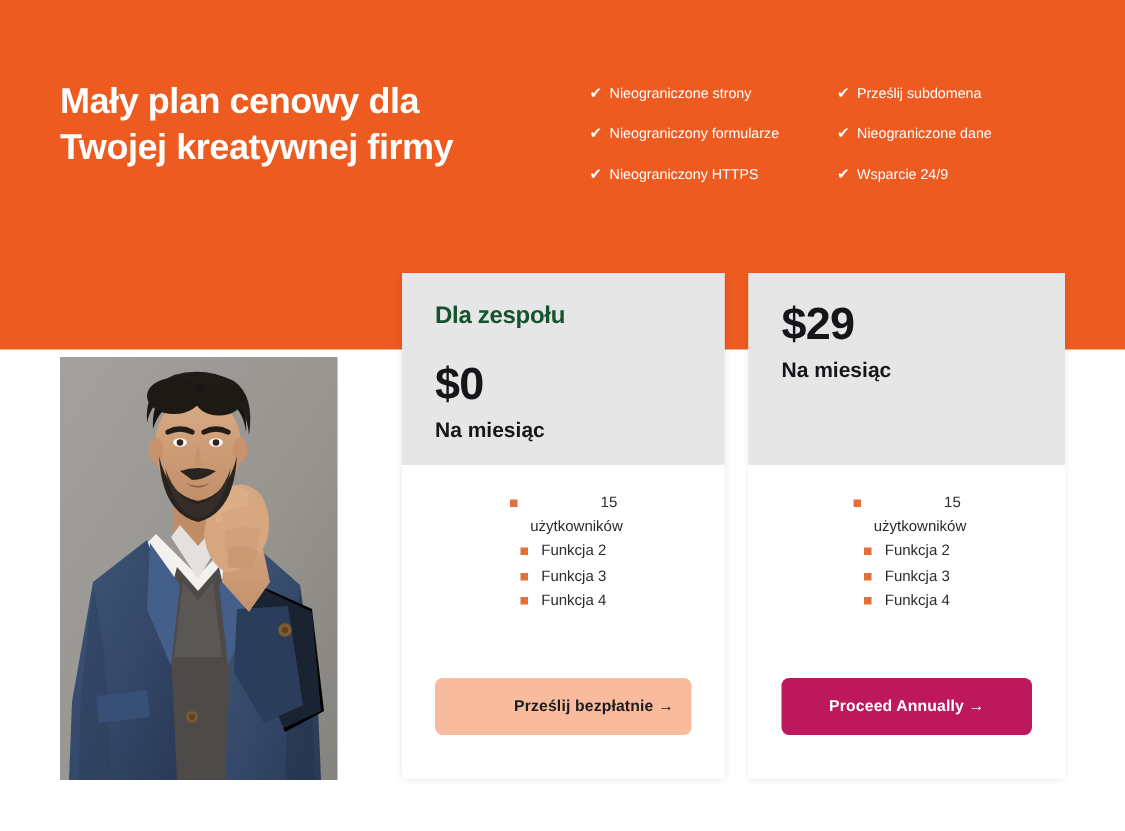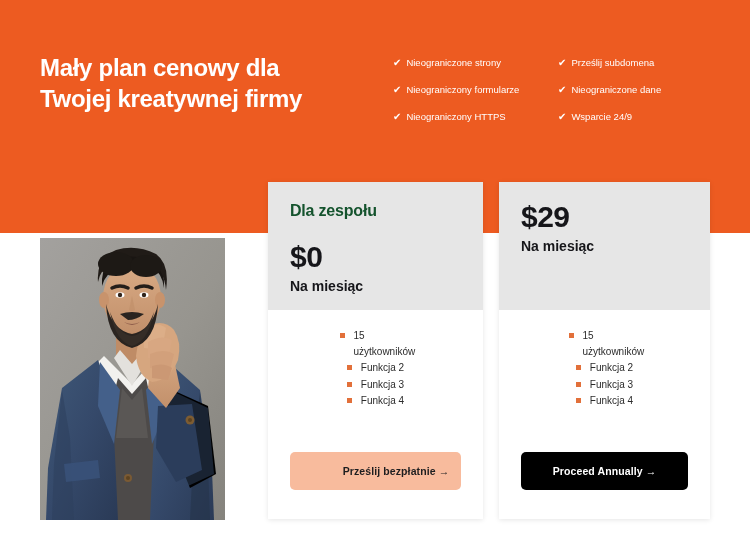--- a/index.html
+++ b/index.html
@@ -99,37 +99,37 @@
     line-height:1.55;
     margin-bottom:1px;
   }
   .bullet {
     width:5px; height:5px;
     background:#E2703A;
     margin-right:9px;
     margin-top:5px;
     flex-shrink:0;
   }
-  .feat-text { text-align:left; }
+  .feat-text { text-align:right; }
   .feat-text.narrow { width:58px; }
 
   .card-cta {
     position:absolute; left:22px; right:22px; bottom:29px;
     height:38px;
     border:none;
     border-radius:5px;
     font-family:"Liberation Sans", sans-serif;
     font-size:10.5px;
     font-weight:bold;
     cursor:pointer;
     display:flex; align-items:center; justify-content:center;
     letter-spacing:0.1px;
   }
   #cta-team     { background:#F8BB9D; color:#1d1d1f;padding-left:41px; }
-  #cta-personal { background:#000000; color:#ffffff; }
+  #cta-personal { background:#be185d; color:#ffffff; }
 </style>
 </head>
 <body>
 
 <div id="hero-band"></div>
 
 <h1 id="hero-heading">Mały plan cenowy dla Twojej kreatywnej firmy</h1>
 
 <div id="hero-features">
   <div class="feature-col">

